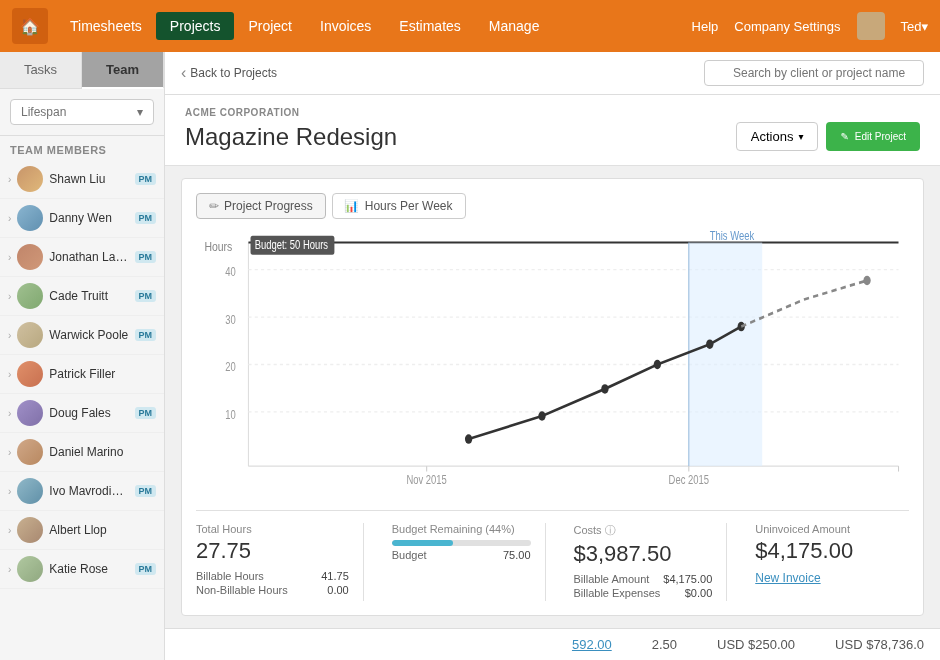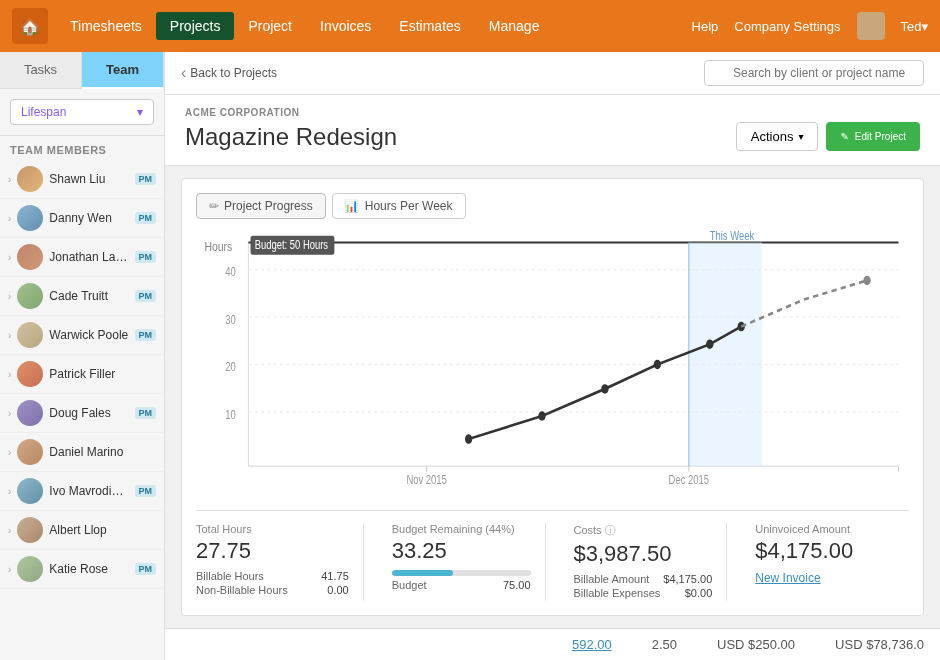--- a/index.html
+++ b/index.html
@@ -61,38 +61,38 @@
       flex: 1;
       text-align: center;
       padding: 10px 6px;
       cursor: pointer;
       font-size: 13px;
       color: #666;
       background: #ebebeb;
       border-right: 1px solid #ddd;
     }
     .sidebar-tab.active {
-      background: #7dd3fc;
+      background: #a3a3a3;
       color: #333;
       font-weight: 600;
       border-bottom: 2px solid white;
       margin-bottom: -1px;
     }
     .sidebar-filter {
       padding: 10px;
       border-bottom: 1px solid #ddd;
     }
     .filter-btn {
       background: white;
       border: 1px solid #ccc;
       border-radius: 4px;
       padding: 5px 10px;
       cursor: pointer;
       font-size: 12px;
-      color: #8b5cf6;
+      color: #737373;
       display: flex;
       align-items: center;
       gap: 5px;
       width: 100%;
     }
     .filter-btn::after { content: '▾'; margin-left: auto; }
     .team-members-header {
       padding: 8px 10px 4px;
       font-size: 11px;
       font-weight: 700;
@@ -477,21 +477,20 @@
             <span class="stat-detail-right">41.75</span>
           </div>
           <div class="stat-detail">
             <span>Non-Billable Hours</span>
             <span class="stat-detail-right">0.00</span>
           </div>
         </div>
 
         <div class="stat-block">
           <div class="stat-label">Budget Remaining (44%)</div>
-          <div class="stat-value">33.25</div>
           <div class="progress-bar-wrap">
             <div class="progress-bar-fill" style="width: 44%"></div>
           </div>
           <div class="stat-detail">
             <span>Budget</span>
             <span class="stat-detail-right">75.00</span>
           </div>
         </div>
 
         <div class="stat-block">

